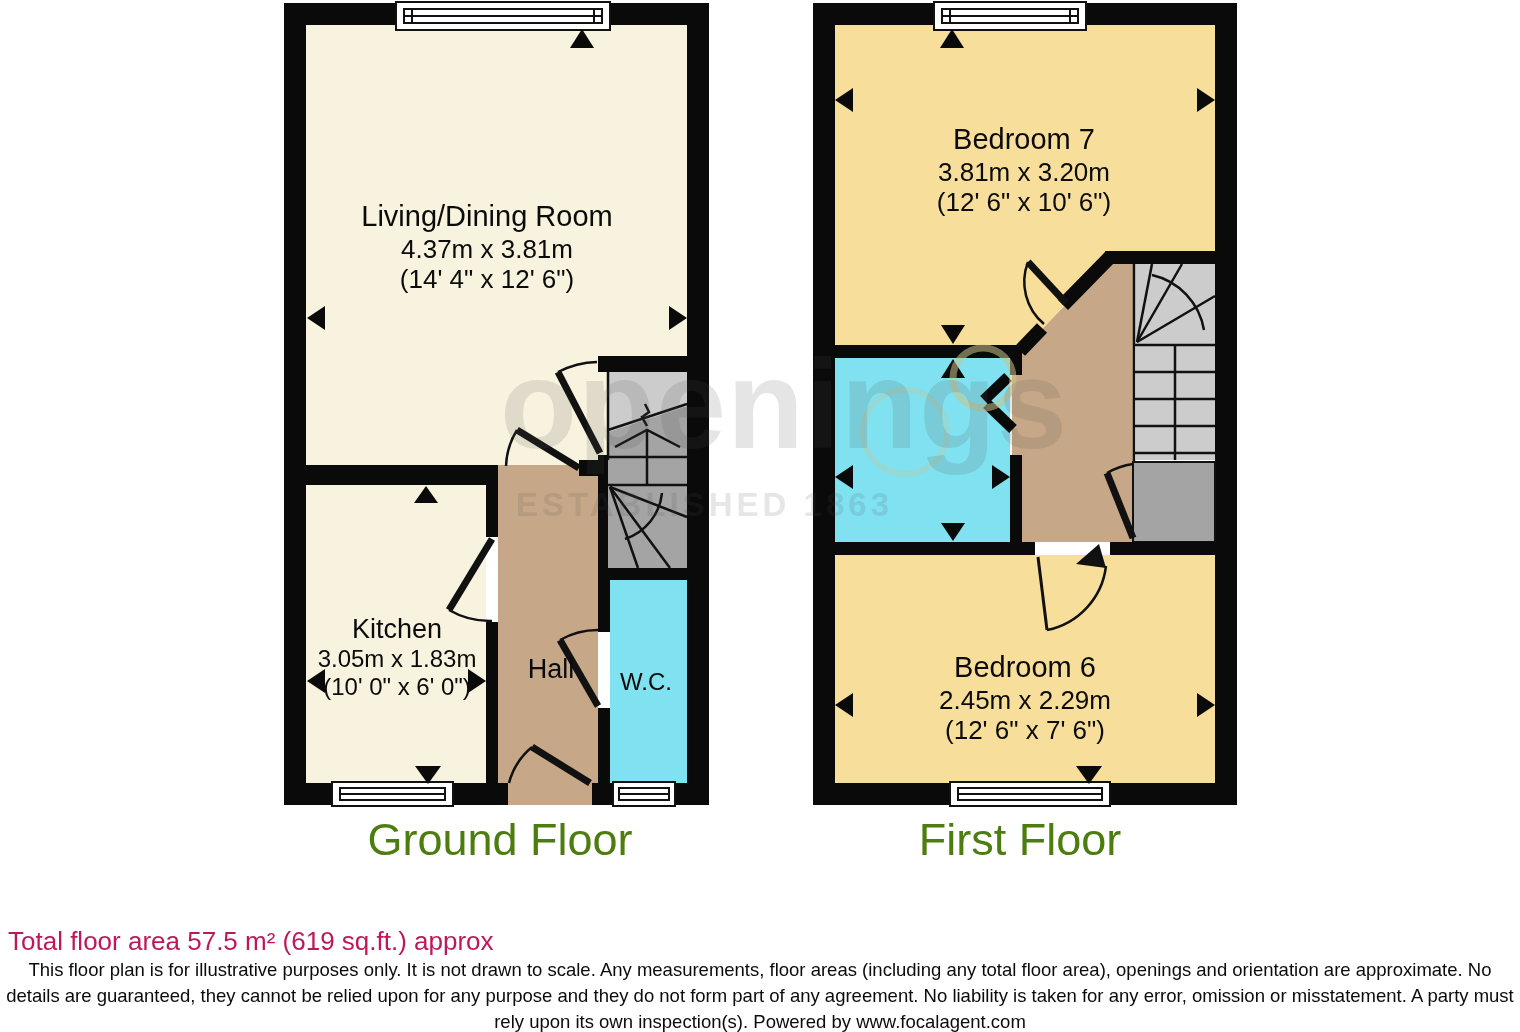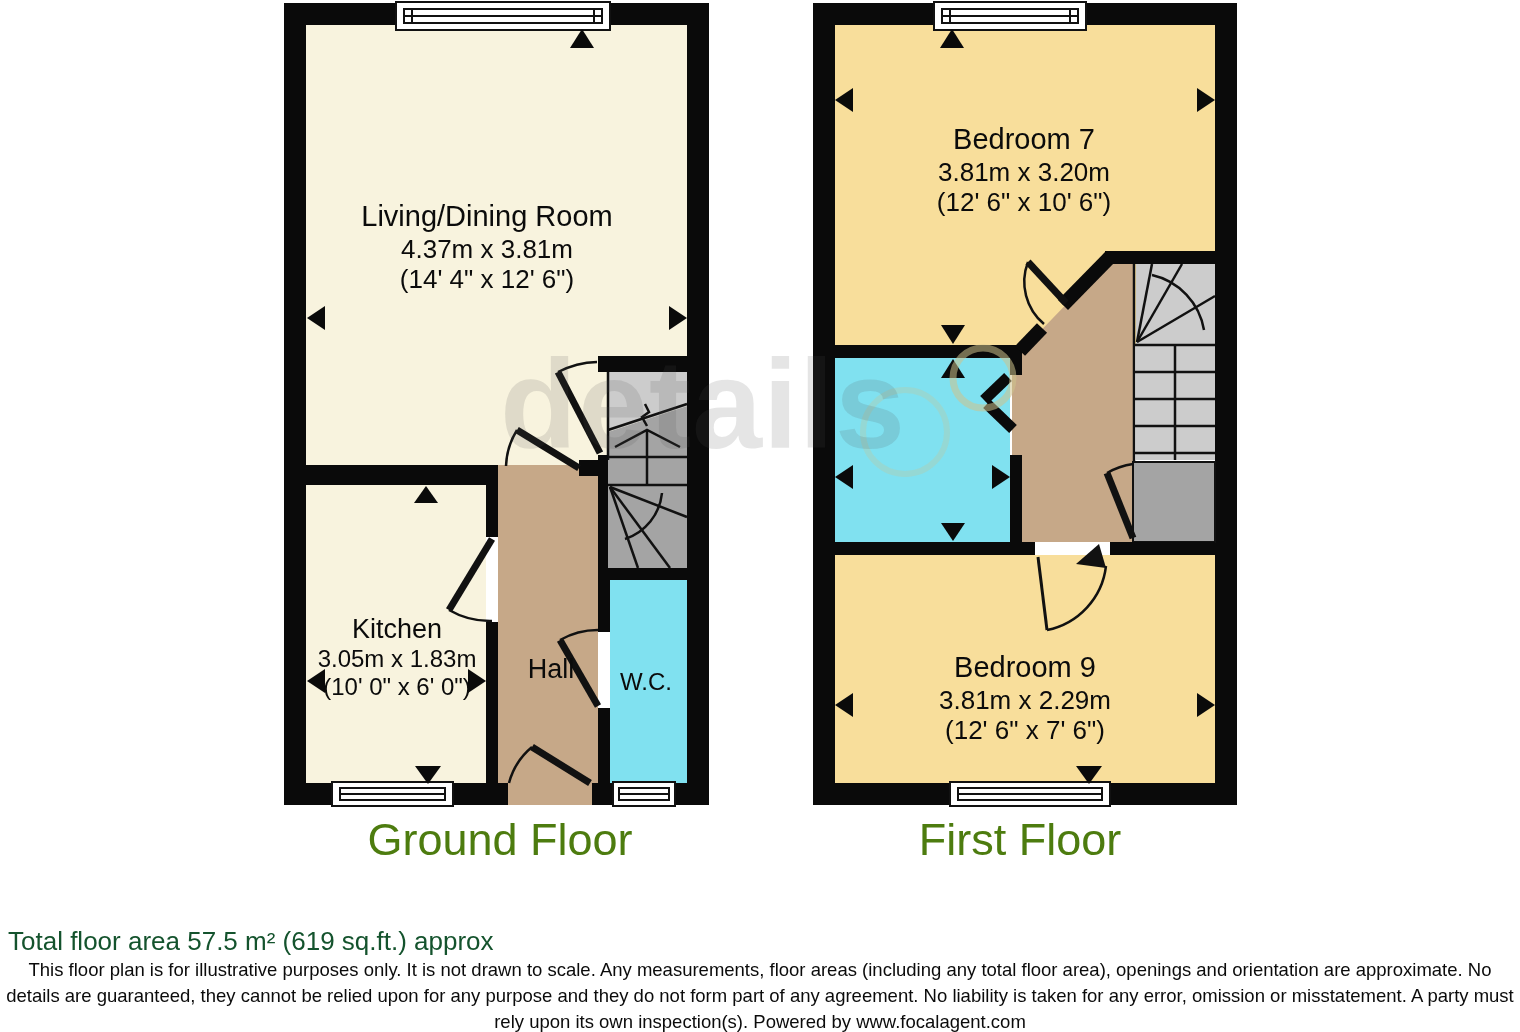--- a/index.html
+++ b/index.html
@@ -9,21 +9,21 @@
   .room-label{position:absolute;transform:translateX(-50%);text-align:center;
               white-space:nowrap;color:#0b0b0b;}
   .room-label .rn{line-height:1.16;}
   .room-label .rd{line-height:1.16;}
   .floor-title{position:absolute;transform:translateX(-50%);font-size:45px;font-weight:normal;
                color:#4d7c0f;white-space:nowrap;}
   .wm-brand{position:absolute;left:500px;top:332px;font-size:126px;font-weight:bold;
             color:rgba(80,80,80,0.15);letter-spacing:1px;pointer-events:none;}
   .wm-est{position:absolute;left:516px;top:486px;font-size:33px;font-weight:bold;
           letter-spacing:4px;color:rgba(80,80,80,0.14);pointer-events:none;}
-  #total-area{position:absolute;left:8px;top:926px;font-size:26px;color:#14532d;}
+  #total-area{position:absolute;left:8px;top:926px;font-size:26px;color:#be185d;}
   #disclaimer{position:absolute;left:5px;top:957px;width:1510px;text-align:center;
               font-size:18.5px;line-height:1.4;color:#0b0b0b;}
 </style>
 </head>
 <body>
 
 <div id="canvas">
 
   <svg id="plan-svg" width="1520" height="1032" viewBox="0 0 1520 1032">
 
@@ -201,21 +201,22 @@
         <polygon points="1076,766 1102,766 1089,784"></polygon>
       </g>
     </g>
 
     <g fill="none">
       <circle cx="983" cy="378" r="30" stroke="rgba(205,195,140,0.55)" stroke-width="7"></circle>
       <circle cx="905" cy="432" r="42" stroke="rgba(205,195,140,0.28)" stroke-width="6"></circle>
     </g>
   </svg>
 
-  <div class="wm-brand">details</div>
+  <div class="wm-brand">openings</div>
+  <div class="wm-est">ESTABLISHED 1863</div>
 
   <div class="room-label" style="left:487px;top:200px">
     <div class="rn" style="font-size:29px">Living/Dining Room</div>
     <div class="rd" style="font-size:26px">4.37m x 3.81m</div>
     <div class="rd" style="font-size:26px">(14' 4" x 12' 6")</div>
   </div>
   <div class="room-label" style="left:397px;top:614px">
     <div class="rn" style="font-size:27px">Kitchen</div>
     <div class="rd" style="font-size:24px">3.05m x 1.83m</div>
     <div class="rd" style="font-size:24px">(10' 0" x 6' 0")</div>
@@ -226,22 +227,22 @@
   <div class="room-label" style="left:646px;top:668px">
     <div class="rn" style="font-size:24px">W.C.</div>
   </div>
 
   <div class="room-label" style="left:1024px;top:123px">
     <div class="rn" style="font-size:29px">Bedroom 7</div>
     <div class="rd" style="font-size:26px">3.81m x 3.20m</div>
     <div class="rd" style="font-size:26px">(12' 6" x 10' 6")</div>
   </div>
   <div class="room-label" style="left:1025px;top:651px">
-    <div class="rn" style="font-size:29px">Bedroom 9</div>
-    <div class="rd" style="font-size:26px">3.81m x 2.29m</div>
+    <div class="rn" style="font-size:29px">Bedroom 6</div>
+    <div class="rd" style="font-size:26px">2.45m x 2.29m</div>
     <div class="rd" style="font-size:26px">(12' 6" x 7' 6")</div>
   </div>
 
   <div class="floor-title" style="left:500px;top:814px">Ground Floor</div>
   <div class="floor-title" style="left:1020px;top:814px">First Floor</div>
 
   <div id="total-area">Total floor area 57.5 m² (619 sq.ft.) approx</div>
   <div id="disclaimer">This floor plan is for illustrative purposes only. It is not drawn to scale. Any measurements, floor areas (including any total floor area), openings and orientation are approximate. No details are guaranteed, they cannot be relied upon for any purpose and they do not form part of any agreement. No liability is taken for any error, omission or misstatement. A party must rely upon its own inspection(s). Powered by www.focalagent.com</div>
 
 </div>

